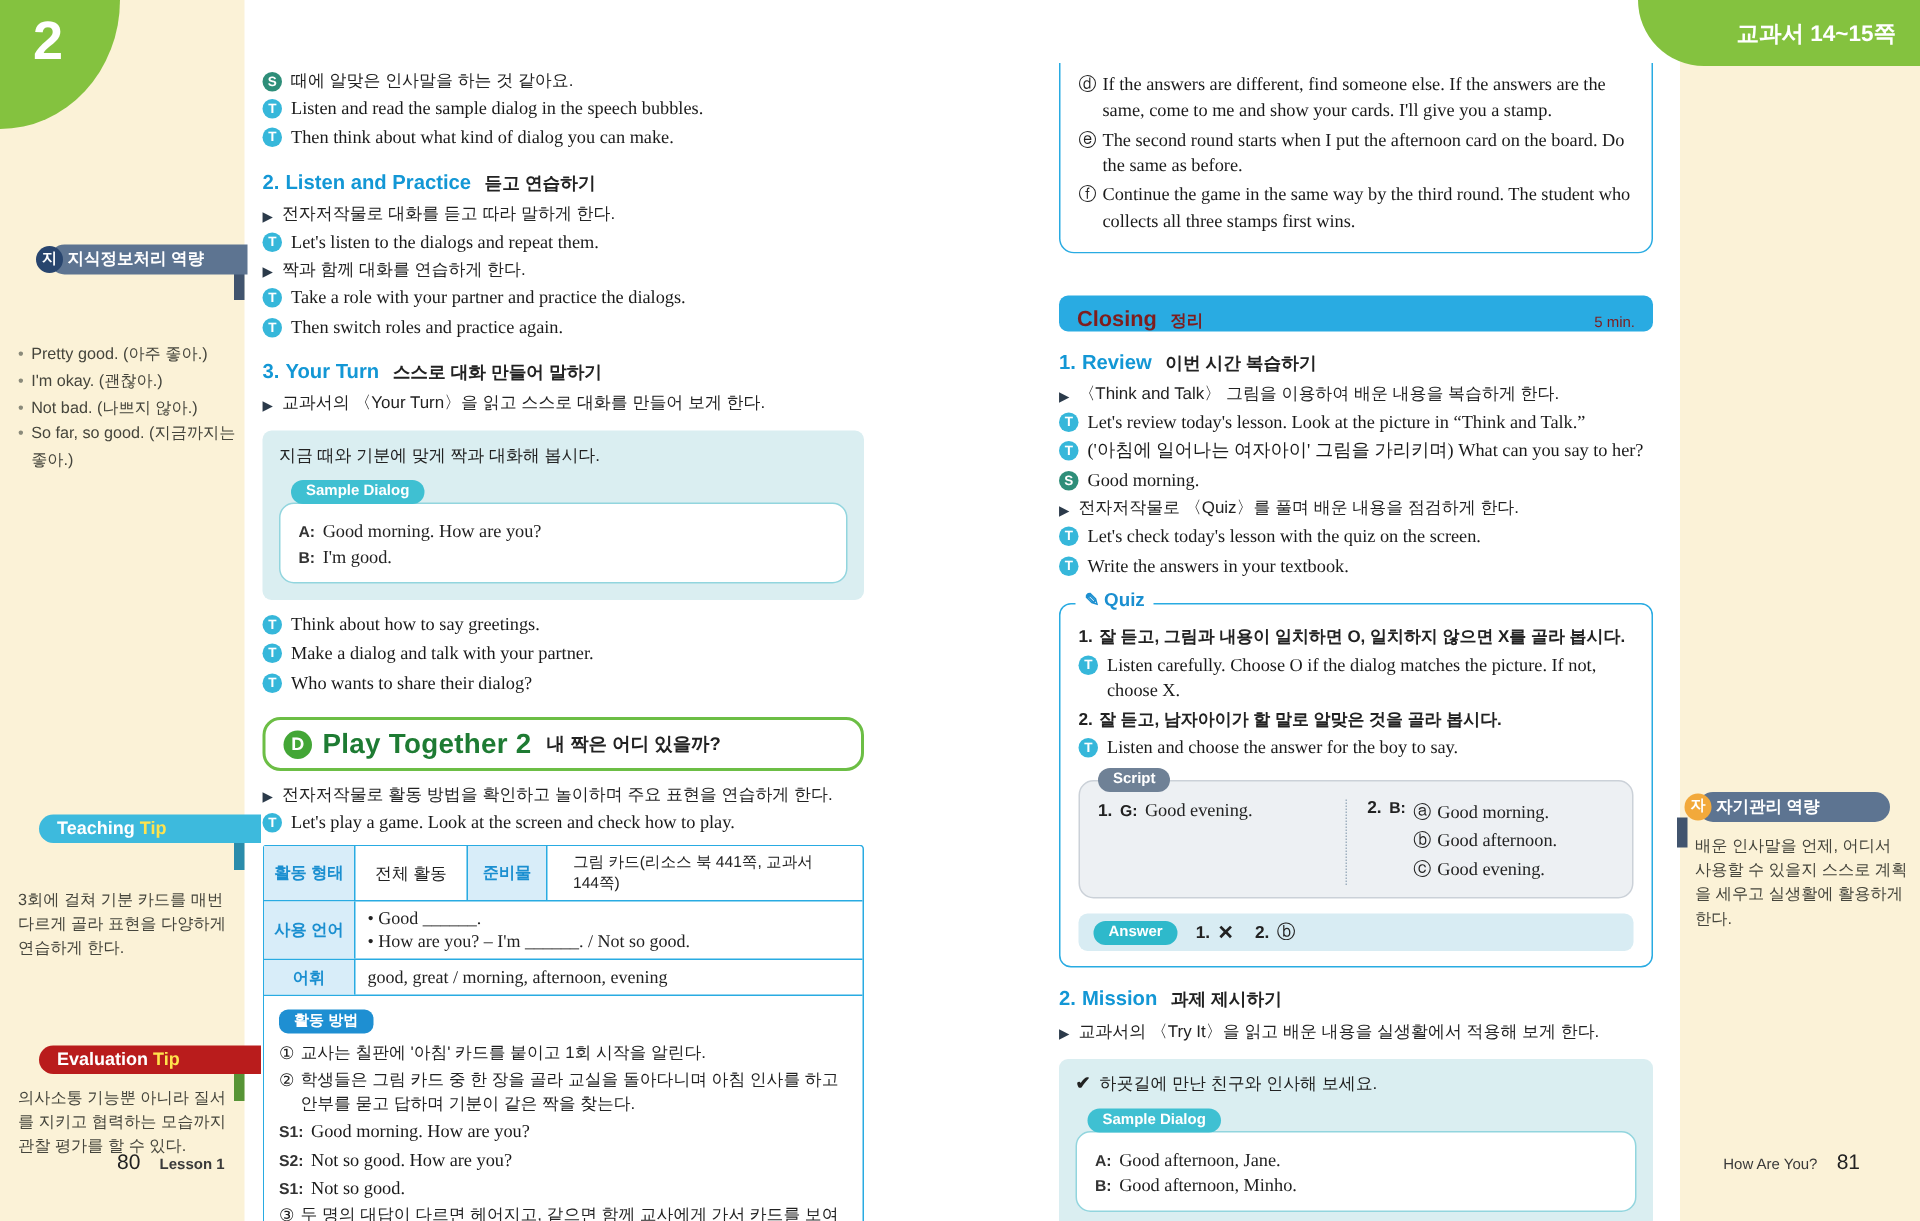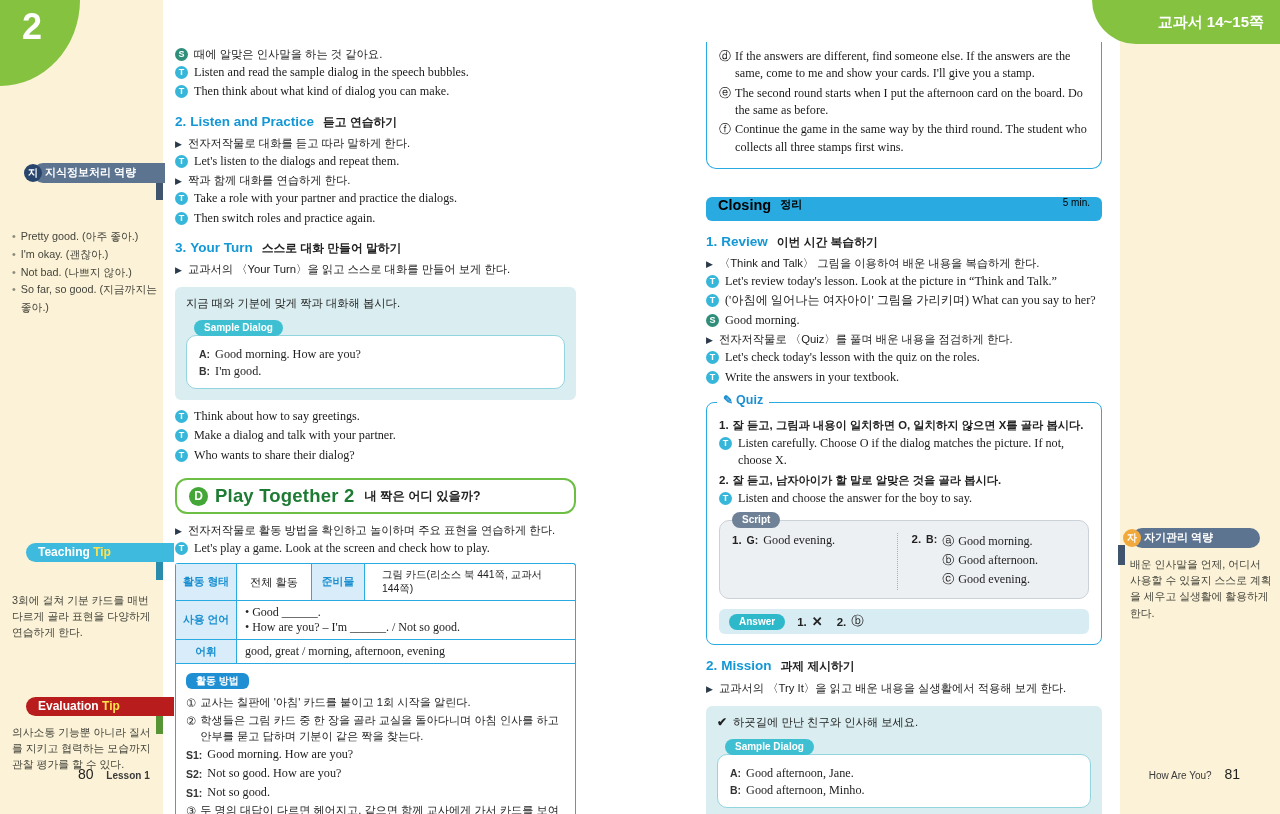--- a/index.html
+++ b/index.html
@@ -76,22 +76,22 @@
   .tsec{border-bottom:1px solid #29ABE2;padding:6px 10px 8px;}
   .tsec:last-child{border-bottom:none;}
   .tsec .pill{margin-bottom:4px;}
   .tsec .line{margin:1.5px 0;}
   .tsec .txt.ko{font-size:11.2px;}
   
   .topbox{border:1.5px solid #29ABE2;border-top:none;border-radius:0 0 10px 10px;
           margin-top:42px;padding:4px 12px 10px;}
   .topbox .line{margin:2px 0;}
   
-  .closing{background:#29ABE2;border-radius:6px;height:24px;display:flex;align-items:flex-start;
-           padding:0 12px;color:#000000;margin-top:28px;}
+  .closing{background:#29ABE2;border-radius:6px;height:24px;display:flex;align-items:flex-end;
+           padding:0 12px;color:#7f1d1d;margin-top:28px;}
   .c-title{font-weight:bold;font-size:14.5px;}
   .c-ko{font-size:11px;font-weight:bold;margin-left:9px;}
   .c-time{margin-left:auto;font-size:10px;}
   
   .quizbox{position:relative;border:1.5px solid #29ABE2;border-radius:8px;
            padding:12px 12px 10px;margin-top:16px;}
   .quiz-label{position:absolute;top:-10px;left:10px;background:#fff;padding:0 6px;
               color:#1B8FD0;font-weight:bold;font-size:12.5px;}
   .q-ic{margin-right:3px;font-size:12px;}
   .scriptbox{position:relative;background:#EDF0F3;border:1px solid #CBD1D8;border-radius:10px;
@@ -387,21 +387,21 @@
       <div class="line">
         <span class="ic s">S</span>
         <span class="txt en">Good morning.</span>
       </div>
       <div class="line">
         <span class="arr">▶</span>
         <span class="txt ko">전자저작물로 〈Quiz〉를 풀며 배운 내용을 점검하게 한다.</span>
       </div>
       <div class="line">
         <span class="ic t">T</span>
-        <span class="txt en">Let's check today's lesson with the quiz on the roles.</span>
+        <span class="txt en">Let's check today's lesson with the quiz on the screen.</span>
       </div>
       <div class="line">
         <span class="ic t">T</span>
         <span class="txt en">Write the answers in your textbook.</span>
       </div>
     </div>
 
   <div class="quizbox">
     <div class="quiz-label">
       <span class="q-ic">✎</span><span>Quiz</span>

